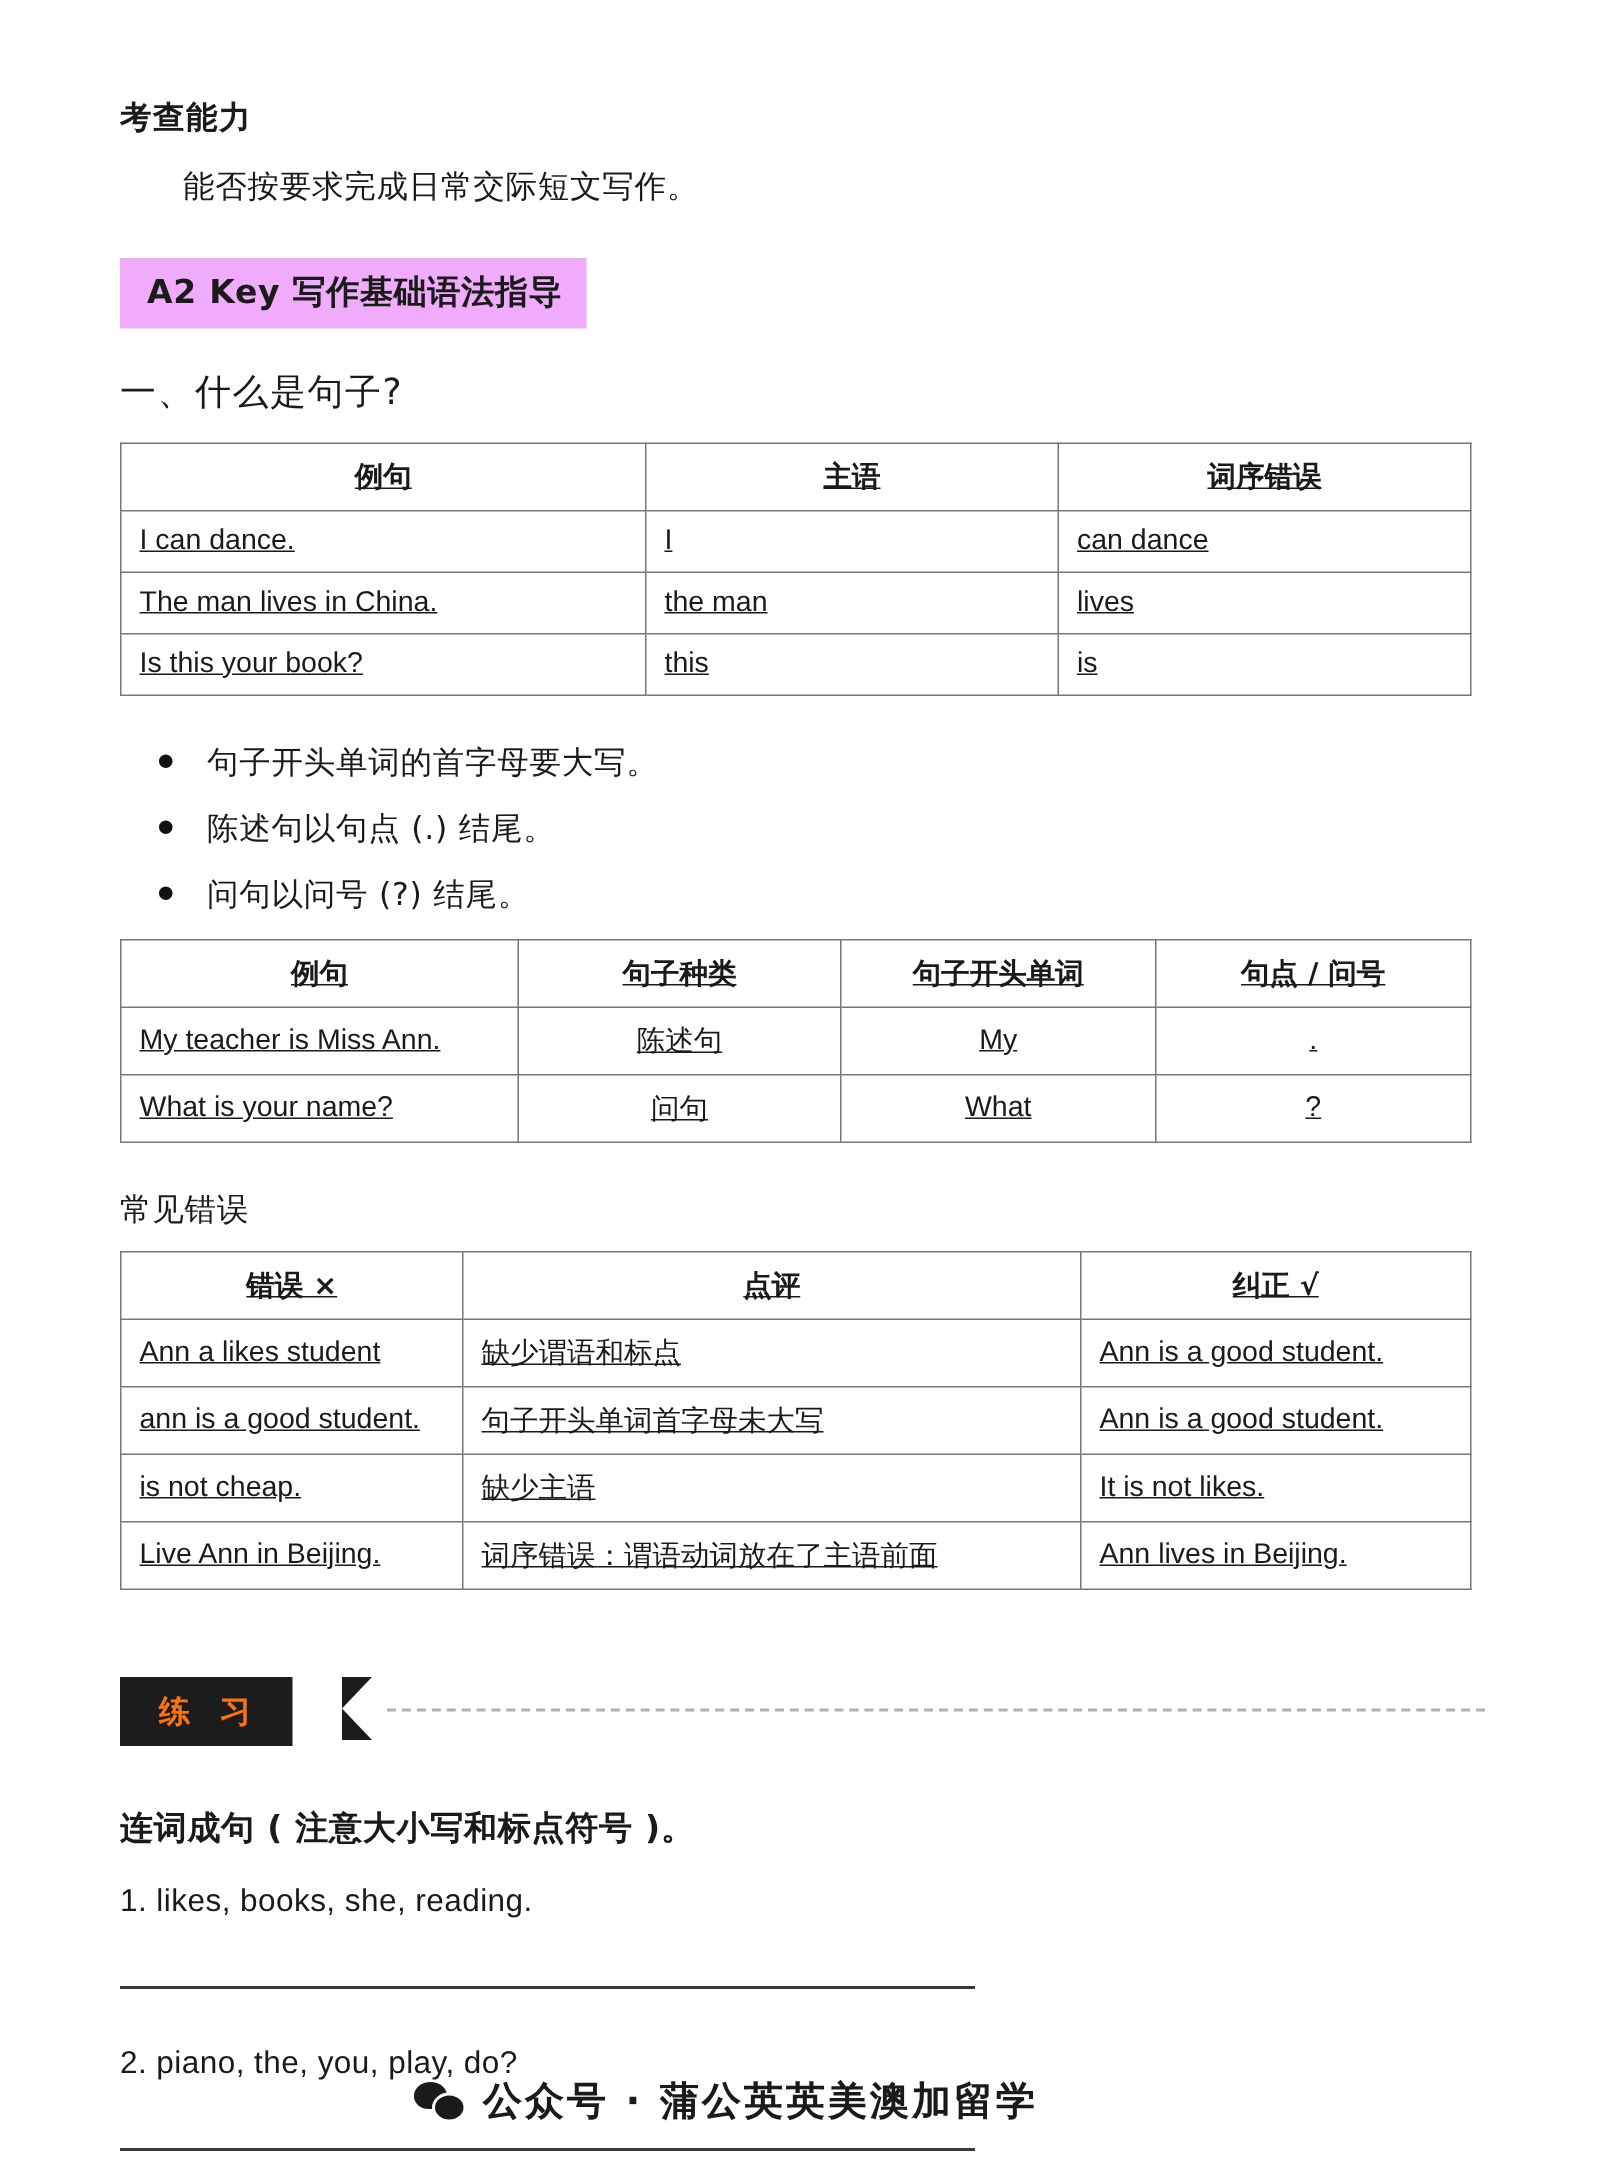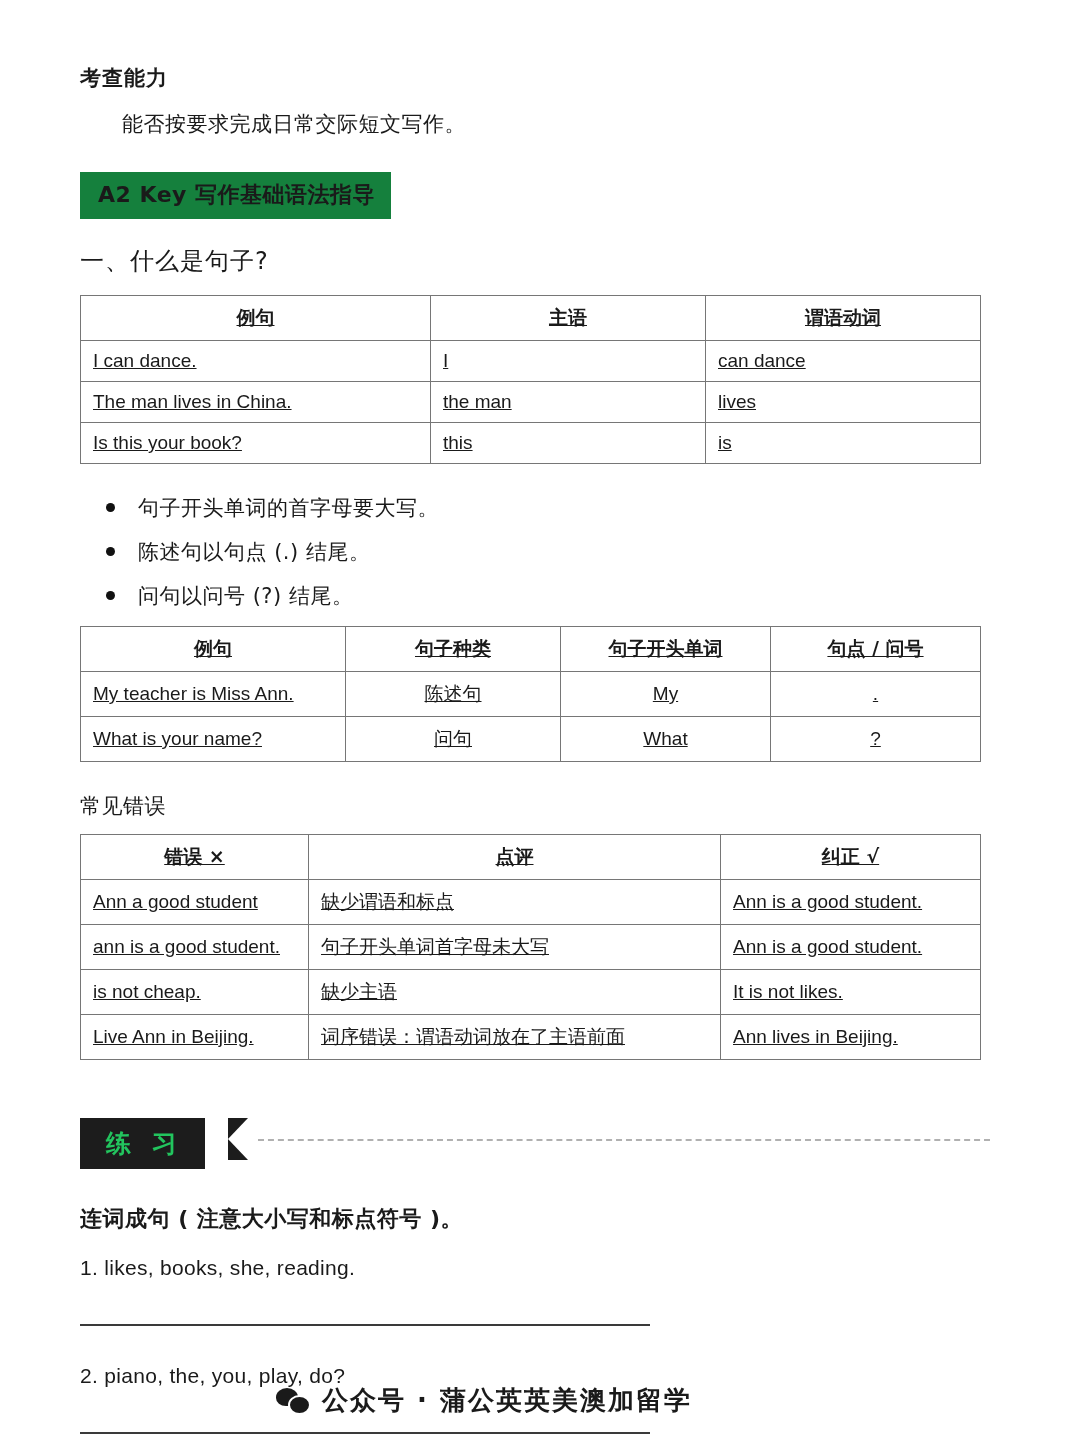--- a/index.html
+++ b/index.html
@@ -38,21 +38,21 @@
     margin: 0 0 18px 0;
   }
   .para-indent {
     font-size: 21px;
     margin: 0 0 34px 0;
     padding-left: 42px;
     letter-spacing: 0.5px;
   }
   .section-banner {
     display: inline-block;
-    background: #15803d;
+    background: #f0abfc;
     padding: 8px 16px 9px 18px;
     font-size: 22px;
     font-weight: bold;
     letter-spacing: 0.5px;
     margin: 0 0 26px 0;
   }
   .h-num {
     font-size: 24px;
     font-weight: normal;
     margin: 0 0 18px 0;
@@ -113,22 +113,22 @@
   .practice-wrap {
     position: relative;
     margin: 58px 0 0 0;
     height: 44px;
   }
   .practice-tag {
     position: absolute;
     left: 0;
     top: 0;
     background: #1c1c1c;
-    color: #22c55e;
-    font-size: 25px;
+    color: #f97316;
+    font-size: 21px;
     font-weight: bold;
     letter-spacing: 6px;
     padding: 9px 22px 9px 26px;
     font-family: "DejaVu Sans", "Liberation Sans", sans-serif;
   }
   .practice-arrow {
     position: absolute;
     left: 148px;
     top: 0;
     width: 0;
@@ -218,21 +218,21 @@
     <table class="grid">
       <colgroup>
           <col style="width:350px">
           <col style="width:275px">
           <col style="width:275px">
         </colgroup>
       <thead>
         <tr>
           <th>例句</th>
           <th>主语</th>
-          <th>谓语动词</th>
+          <th>词序错误</th>
         </tr>
       </thead>
       <tbody>
         <tr>
           <td class="left">I can dance.</td>
           <td class="left">I</td>
           <td class="left">can dance</td>
         </tr>
         <tr>
           <td class="left">The man lives in China.</td>
@@ -294,21 +294,21 @@
         </colgroup>
       <thead>
         <tr>
           <th>错误 ×</th>
           <th>点评</th>
           <th>纠正 √</th>
         </tr>
       </thead>
       <tbody>
         <tr>
-          <td class="left">Ann a good student</td>
+          <td class="left">Ann a likes student</td>
           <td class="left cn">缺少谓语和标点</td>
           <td class="left">Ann is a good student.</td>
         </tr>
         <tr>
           <td class="left">ann is a good student.</td>
           <td class="left cn">句子开头单词首字母未大写</td>
           <td class="left">Ann is a good student.</td>
         </tr>
         <tr>
           <td class="left">is not cheap.</td>

